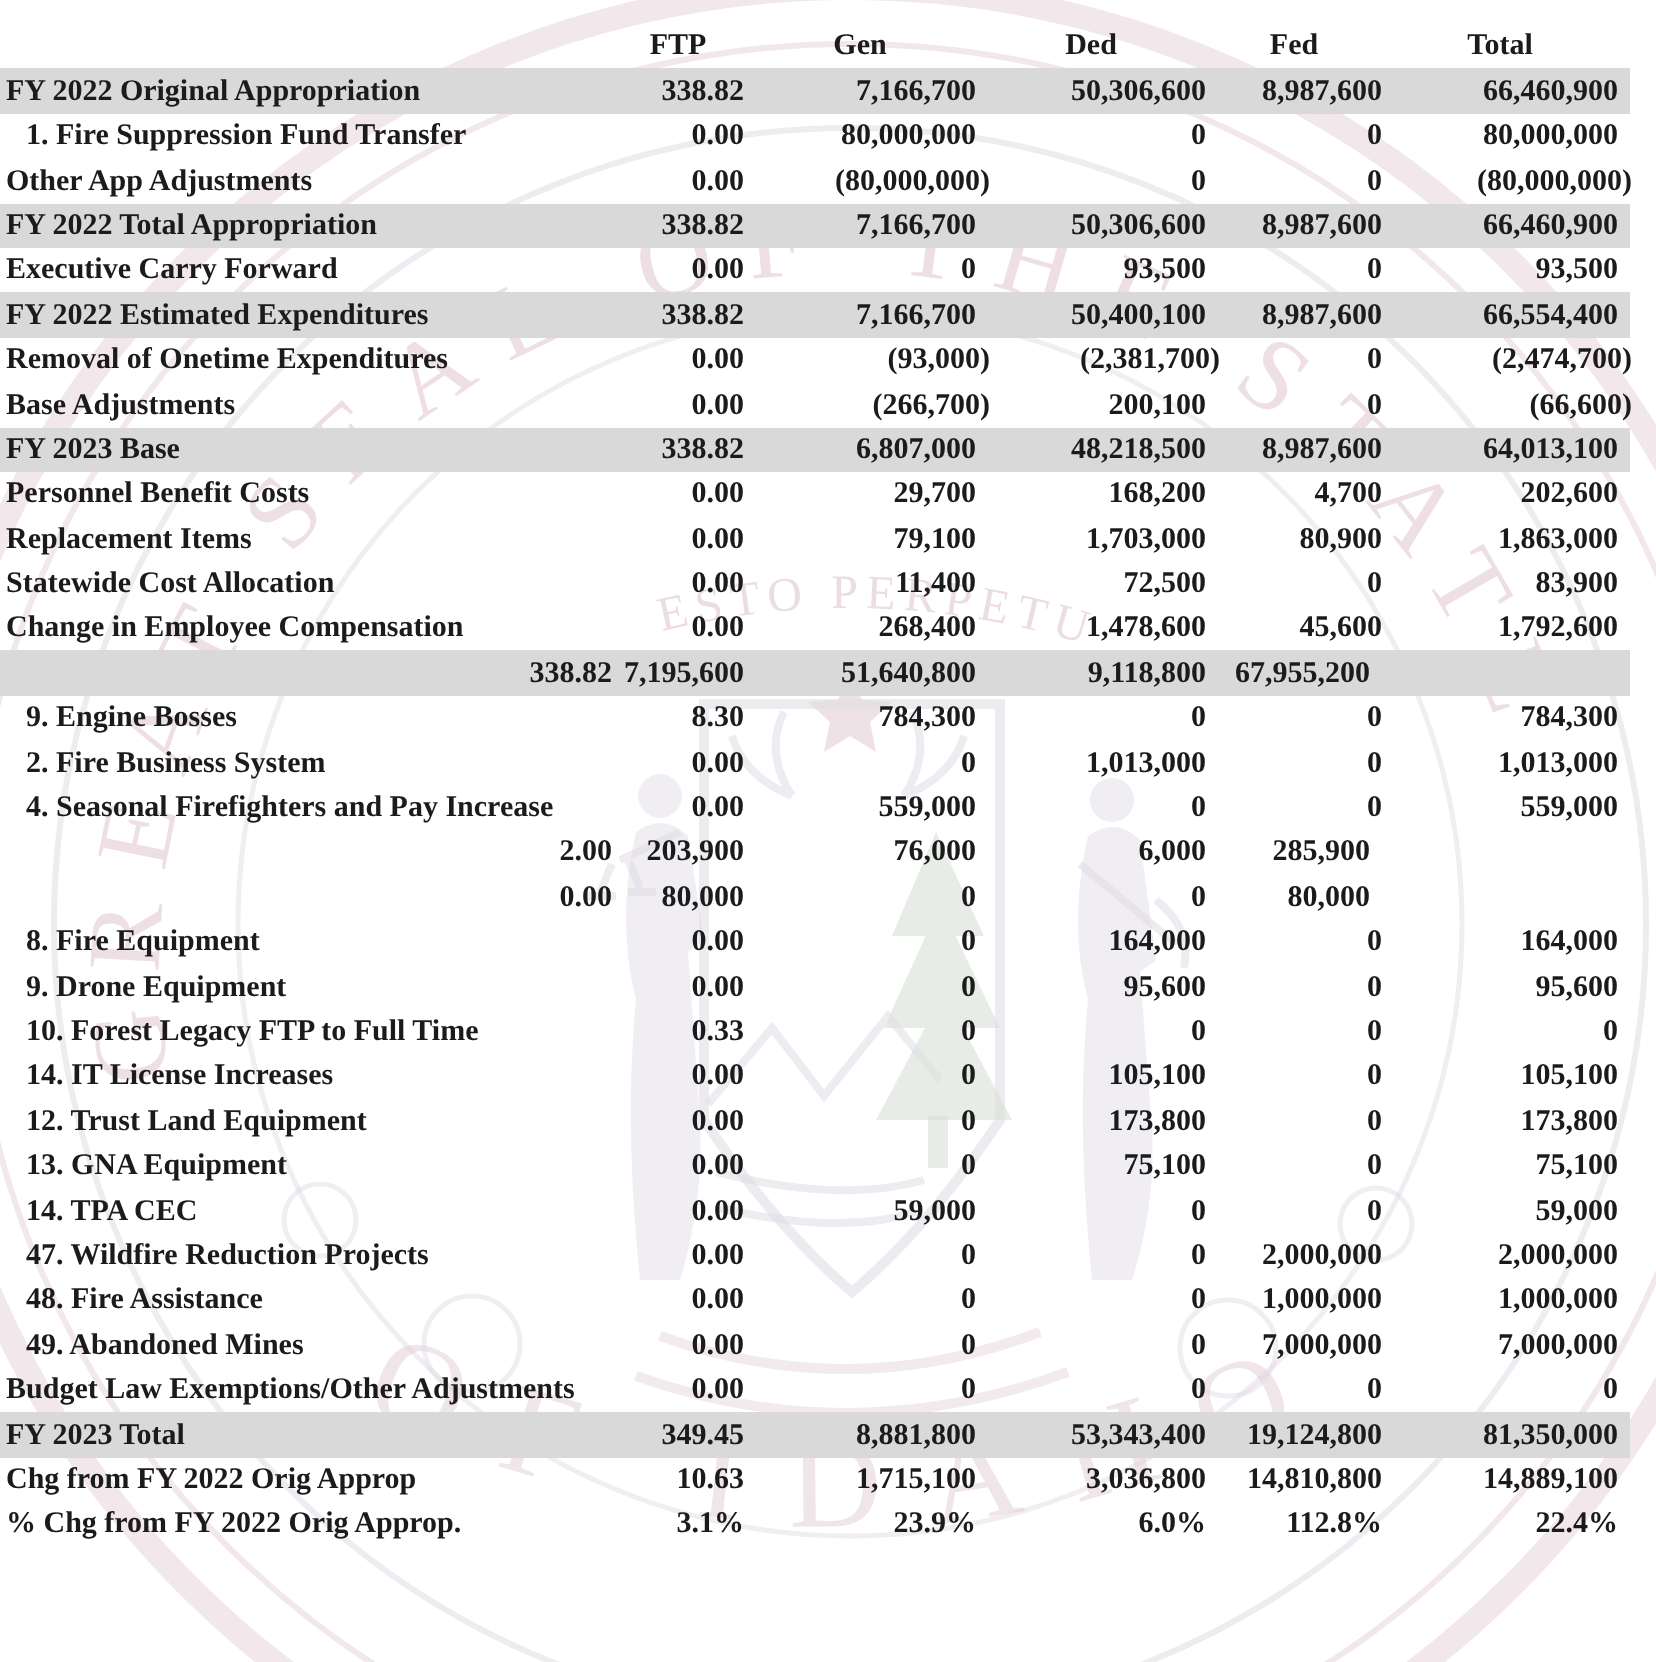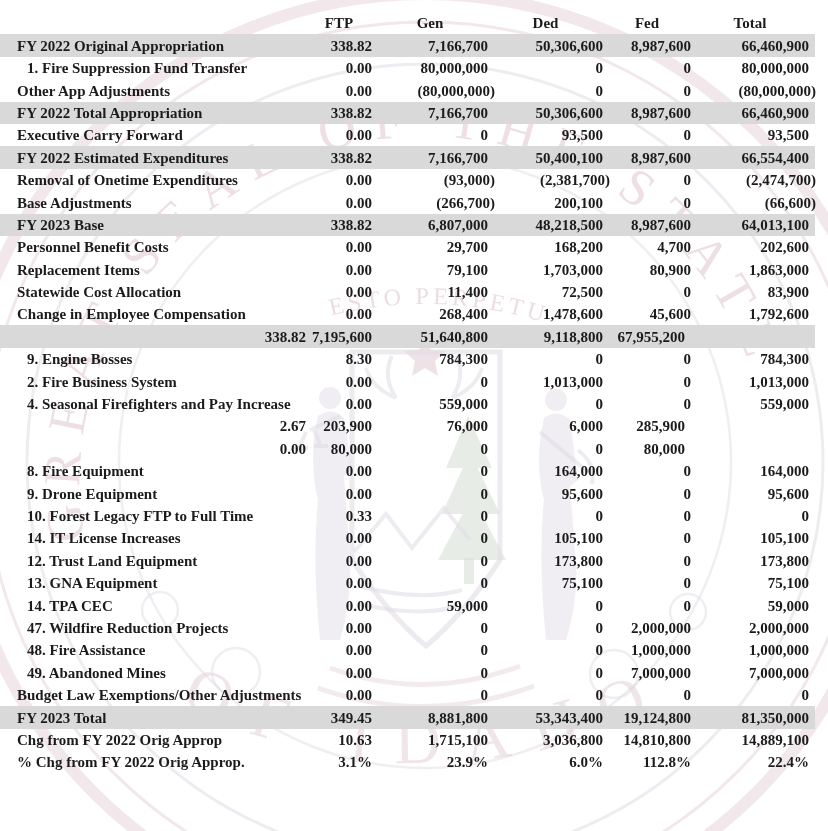--- a/index.html
+++ b/index.html
@@ -38,21 +38,21 @@
   .row{
     display:grid;
     grid-template-columns:306px 66px 116px 115px 88px 124px;
     align-items:end;
     min-height:22.4px;
     font-size:15px;
     font-weight:bold;
   }
   .row .cell{line-height:22px;}
   .row.shaded{background:var(--row-shade);}
-  .cell.label{padding-left:17px;}
+  .cell.label{padding-left:3px;}
   .cell.label.indent{text-indent:10px;}
   .cell.num{text-align:right;white-space:nowrap;}
   .cell.col-total{padding-right:6px;}
   .neg{margin-right:-7px;}
   .row.header .cell.head{text-align:center;}
 </style>
 </head>
 <body style="--row-shade: #d9d9d9; --text: #1b1b1b; --watermark-rose: #c99fae; --watermark-lavender: #c9bfd0; --watermark-green: #b9c6b6; --page-bg: #ffffff;">
 
 <svg class="wm" width="828" height="831" viewBox="0 0 828 831" aria-hidden="true">
@@ -242,21 +242,21 @@
       </div>
       <div class="row">
         <div class="cell label indent">4.  Seasonal Firefighters and Pay Increase</div>
         <div class="cell num col-ftp">0.00</div>
         <div class="cell num col-gen">559,000</div>
         <div class="cell num col-ded">0</div>
         <div class="cell num col-fed">0</div>
         <div class="cell num col-total col-total">559,000</div>
       </div>
       <div class="row">
-        <div class="cell num col-ftp">2.67</div>
+        <div class="cell num col-ftp">2.00</div>
         <div class="cell num col-gen">203,900</div>
         <div class="cell num col-ded">76,000</div>
         <div class="cell num col-fed">6,000</div>
         <div class="cell num col-total col-total">285,900</div>
       </div>
       <div class="row">
         <div class="cell num col-ftp">0.00</div>
         <div class="cell num col-gen">80,000</div>
         <div class="cell num col-ded">0</div>
         <div class="cell num col-fed">0</div>

